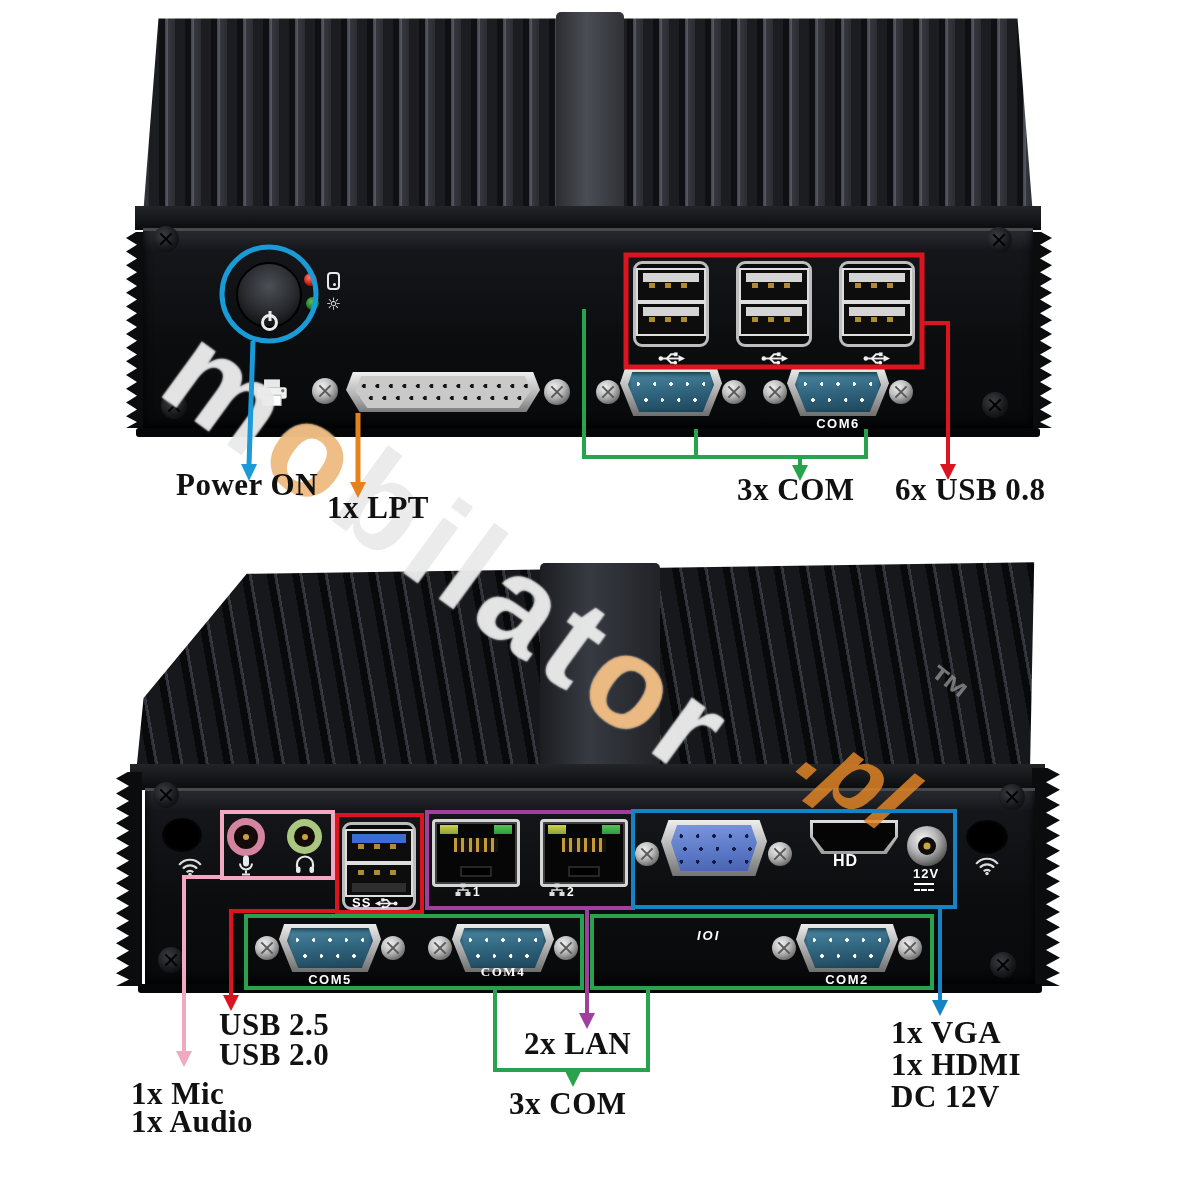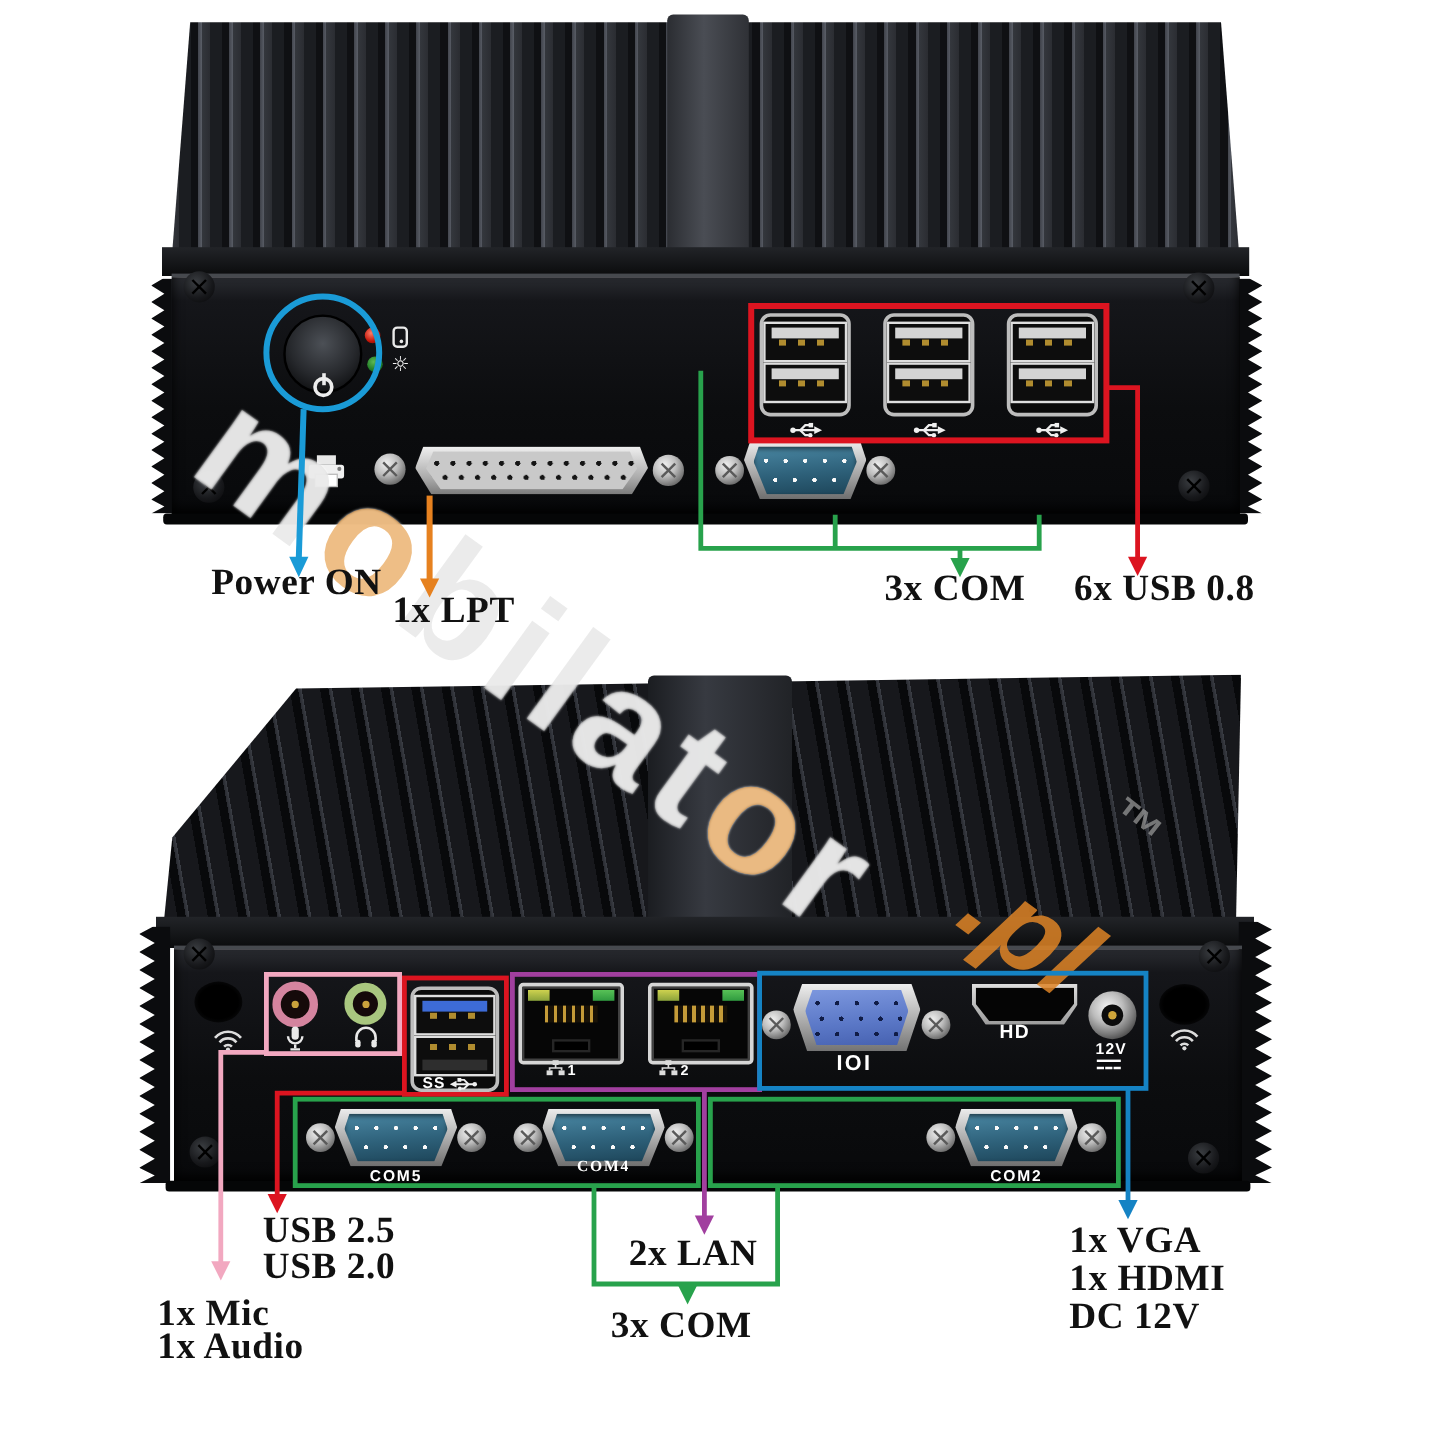--- a/index.html
+++ b/index.html
@@ -264,20 +264,34 @@
       </span>
     <span class="flange">
         <span class="face"></span>
       </span>
     <span class="screw" style="right:0;">
         <i></i>
         <i></i>
       </span>
     <span class="port-label" style="top:48px;margin-top:36px;">COM7</span>
   </div>
+  <div class="db9" style="left:763px;top:368px;">
+    <span class="screw" style="left:0;">
+        <i></i>
+        <i></i>
+      </span>
+    <span class="flange">
+        <span class="face"></span>
+      </span>
+    <span class="screw" style="right:0;">
+        <i></i>
+        <i></i>
+      </span>
+    <span class="port-label" style="top:48px;">COM6</span>
+  </div>
 
   <div class="heatsink dark" style="left:127px;top:560px;width:921px;height:230px;clip-path:polygon(0.8% 100%,1.8% 60%,13% 6%,98.5% 1%,98% 100%);"></div>
   <div class="hump dark" style="left:540px;top:563px;width:120px;height:227px;"></div>
   <div class="hs-base" style="left:130px;top:764px;width:915px;height:26px;"></div>
   <div class="fin-edge flip" style="left:116px;top:772px;width:26px;height:214px;"></div>
   <div class="fin-edge" style="left:1032px;top:768px;width:28px;height:218px;"></div>
   <div class="panel" style="left:145px;top:788px;width:890px;height:198px;"></div>
   <div class="base-lip" style="left:138px;top:984px;width:904px;height:9px;"></div>
 
   <div class="screw dk" style="left:153px;top:782px;">
@@ -382,21 +396,21 @@
       <i></i>
       <i></i>
     </div>
   <div class="vga-flange" style="left:661px;top:820px;">
     <span class="vga-face"></span>
   </div>
   <div class="screw" style="left:768px;top:842px;width:24px;height:24px;">
       <i></i>
       <i></i>
     </div>
-  <div class="tag" style="left:697px;top:876px;font-size:18px;letter-spacing:2px;">IOI</div>
+  <div class="tag" style="left:697px;top:928px;font-size:13px;letter-spacing:2px;font-style:italic;">IOI</div>
   <div class="hdmi-outer" style="left:810px;top:820px;">
     <span class="hdmi-inner"></span>
   </div>
   <div class="tag" style="left:833px;top:852px;font-size:16px;">HD</div>
   <div class="dc-jack" style="left:907px;top:826px;">
     <span class="hole"></span>
       <span class="pin"></span>
   </div>
   <div class="tag" style="left:913px;top:866px;font-size:13px;">12V</div>
   <div class="dc-dash" style="left:914px;top:883px;"></div>

